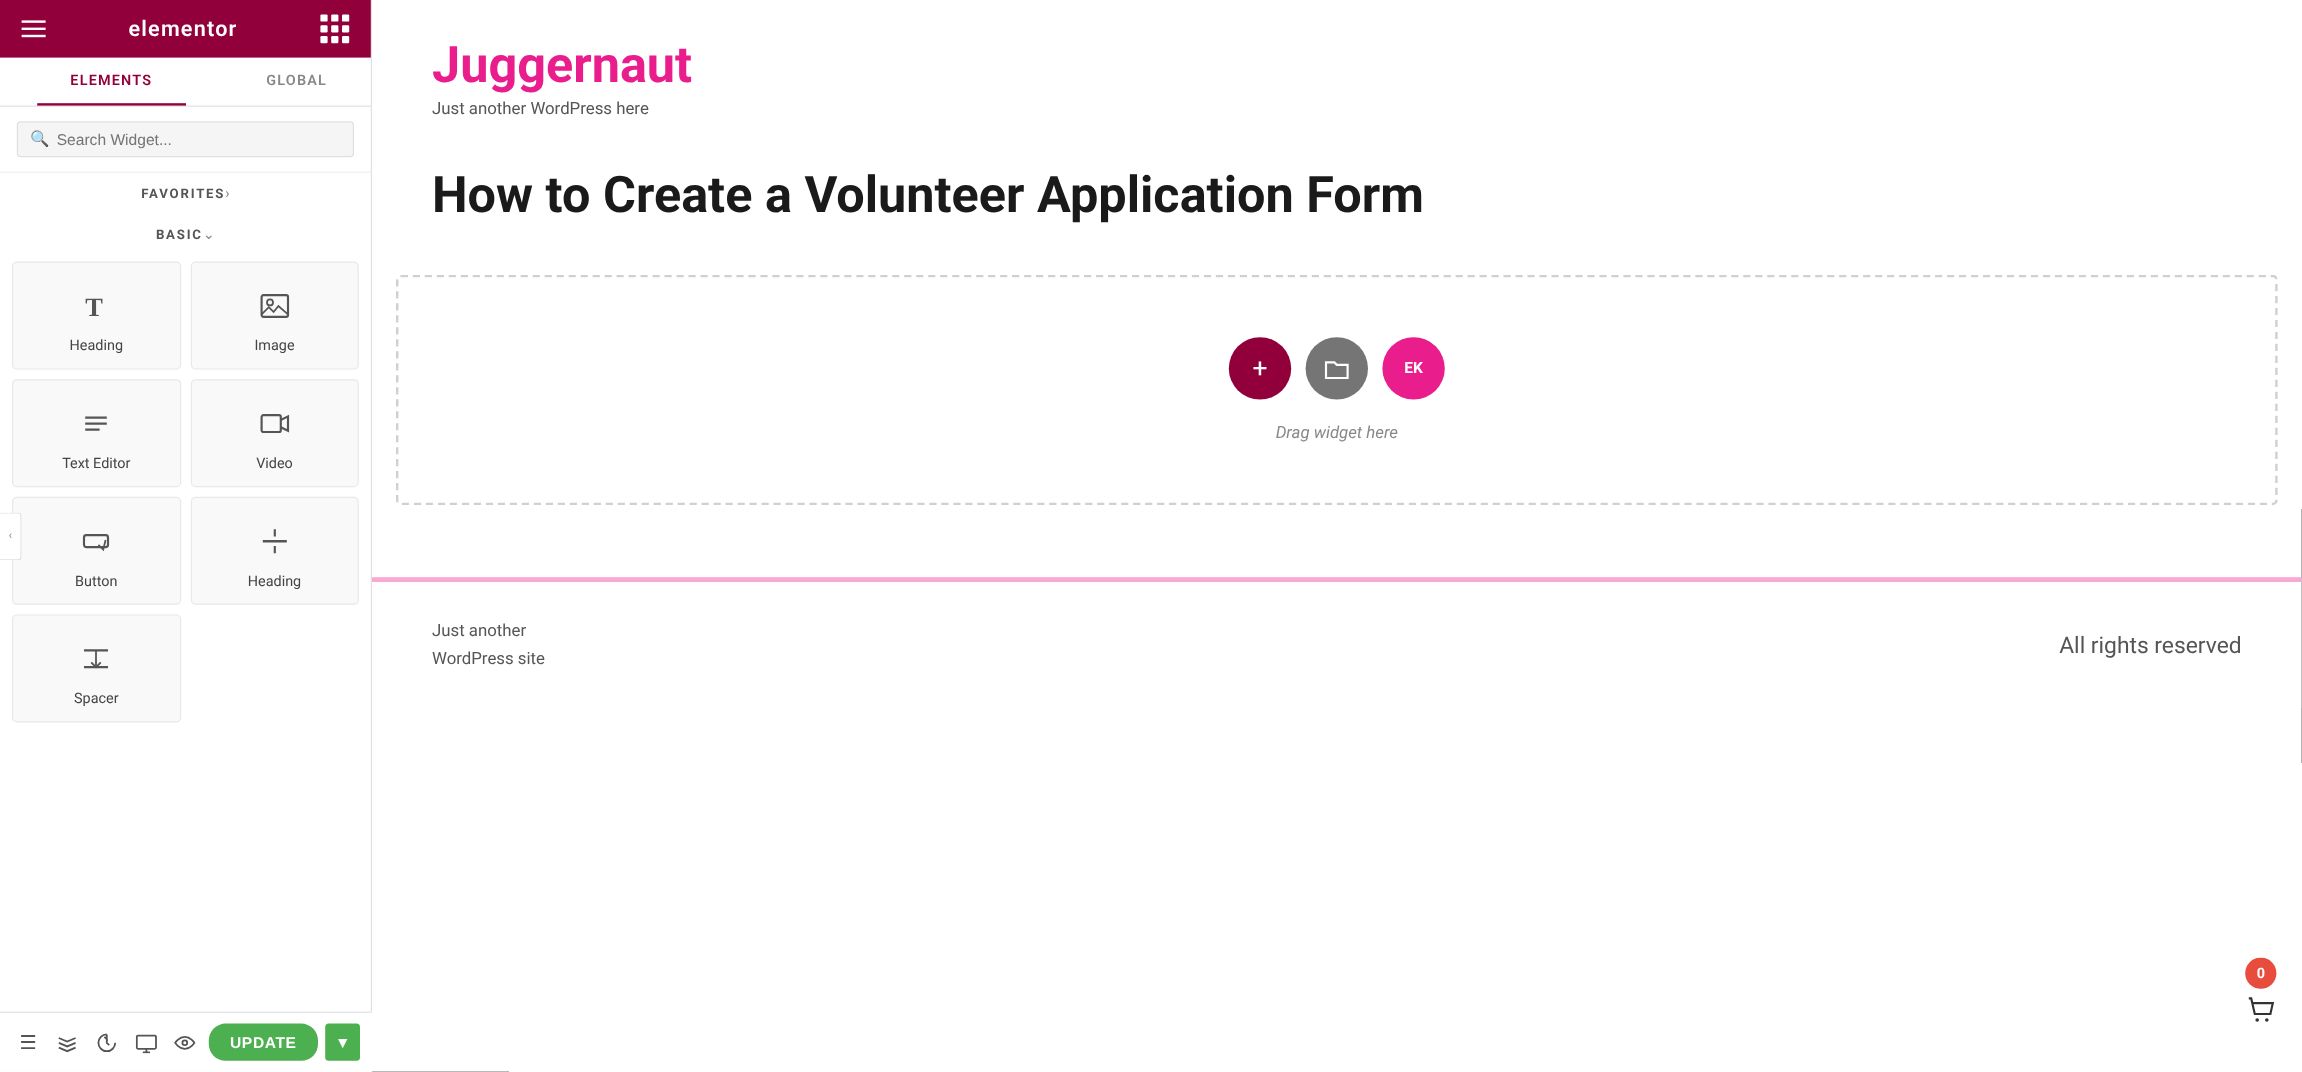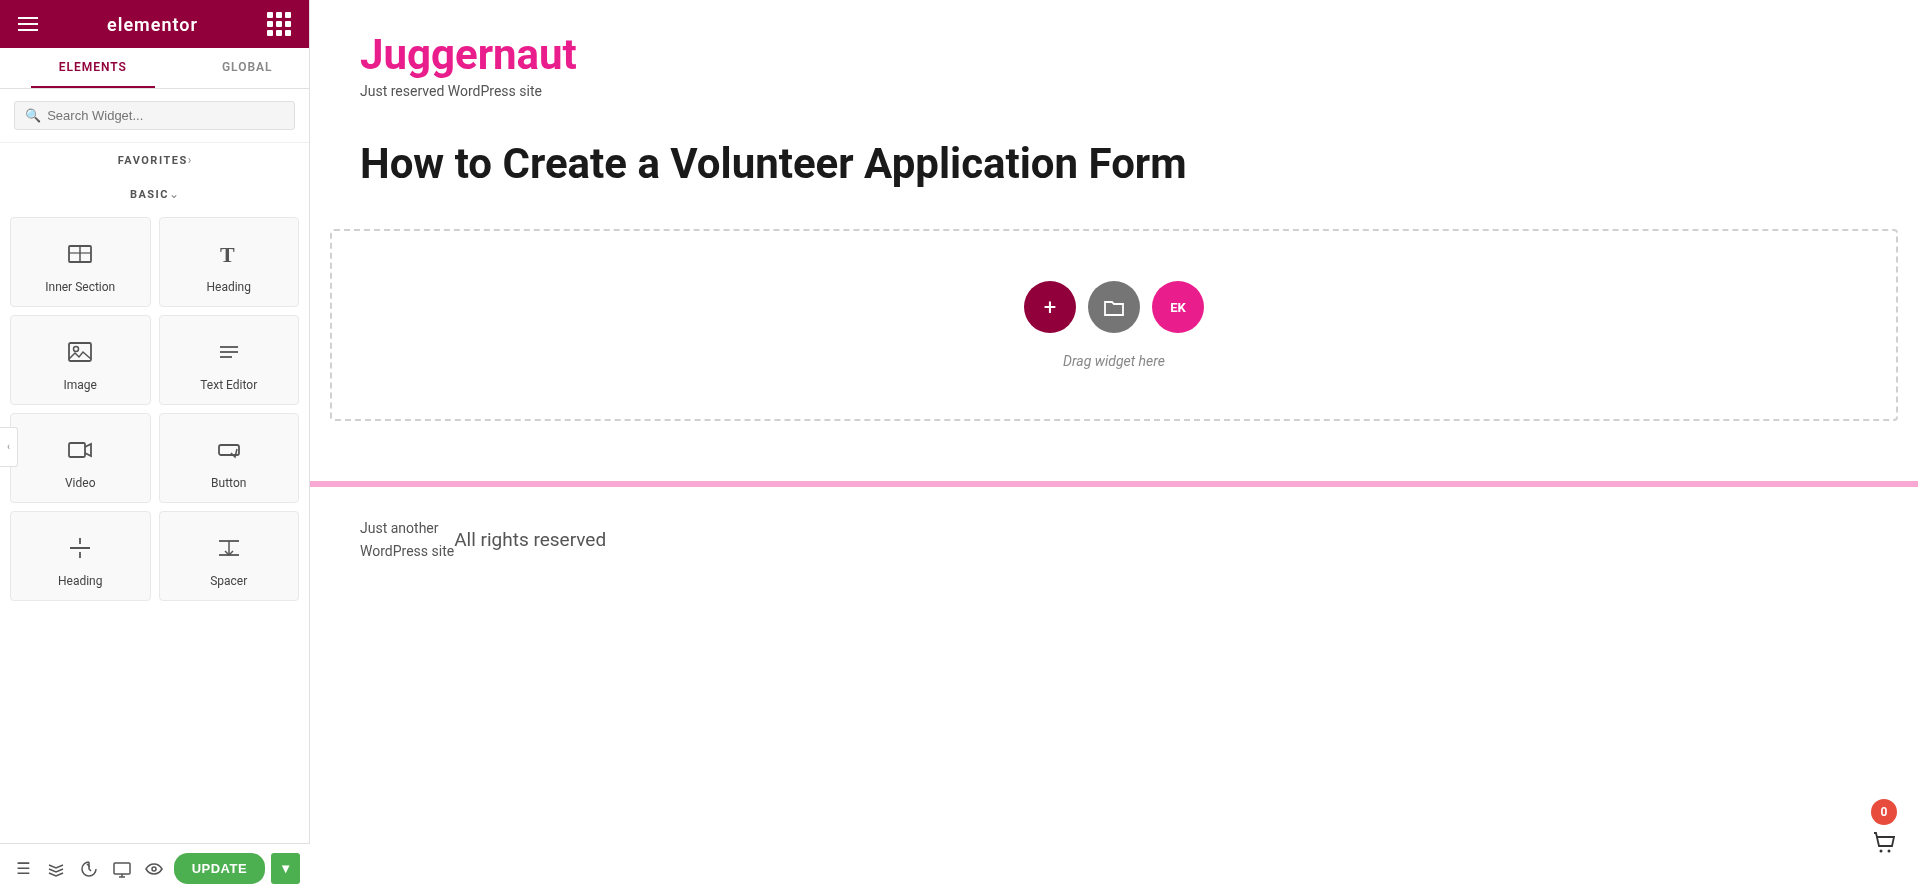--- a/index.html
+++ b/index.html
@@ -304,23 +304,23 @@
     .drop-zone-label {
       font-size: 14px;
       color: #888;
       font-style: italic;
     }
 
     .site-footer {
       background: #fff;
       padding: 30px 50px;
       display: flex;
-      justify-content: flex-start;
-      align-items: center;
-      border-top: 6px solid #f9a8d4;
+      justify-content: space-between;
+      align-items: center;
+      border-top: 4px solid #f9a8d4;
       margin-top: 60px;
     }
 
     .footer-left {
       font-size: 14px;
       color: #555;
       line-height: 1.6;
     }
 
     .footer-right {
@@ -408,31 +408,20 @@
       <span class="section-arrow">›</span>
     </div>
 
     <div class="section-header">
       <span class="section-header-label">BASIC</span>
       <span class="section-arrow">⌄</span>
     </div>
 
     <div class="widgets-grid">
 
-      <div class="widget-item">
-        <div class="widget-icon">
-          <svg class="icon-svg" viewBox="0 0 28 28">
-            <rect x="3" y="6" width="22" height="16" rx="1" stroke="#555" stroke-width="1.8" fill="none"></rect>
-            <line x1="14" y1="6" x2="14" y2="22" stroke="#555" stroke-width="1.5"></line>
-            <line x1="3" y1="13" x2="14" y2="13" stroke="#555" stroke-width="1.2"></line>
-            <line x1="14" y1="13" x2="25" y2="13" stroke="#555" stroke-width="1.2"></line>
-          </svg>
-        </div>
-        <span class="widget-label">Inner Section</span>
-      </div>
 
       <div class="widget-item">
         <div class="widget-icon">
           <svg class="icon-svg" viewBox="0 0 28 28">
             <text x="5" y="22" font-family="serif" font-size="22" fill="#555" stroke="none" font-weight="700">T</text>
           </svg>
         </div>
         <span class="widget-label">Heading</span>
       </div>
 
@@ -536,21 +525,21 @@
   </div>
 </div>
 
 <div class="collapse-handle">‹</div>
 
 <div class="main-area">
   <div class="site-content">
 
     <div class="site-header">
       <div class="site-brand-title">Juggernaut</div>
-      <div class="site-brand-tagline">Just reserved WordPress site</div>
+      <div class="site-brand-tagline">Just another WordPress here</div>
     </div>
 
     <div class="post-title">How to Create a Volunteer Application Form</div>
 
     <div class="drop-zone">
       <div class="drop-zone-buttons">
         <div class="dz-btn dz-btn-add">+</div>
         <div class="dz-btn dz-btn-folder">
           <svg width="22" height="22" viewBox="0 0 22 22" fill="none">
             <path d="M2 6h7l2 2h9v11H2z" stroke="#fff" stroke-width="1.8" fill="none"></path>

